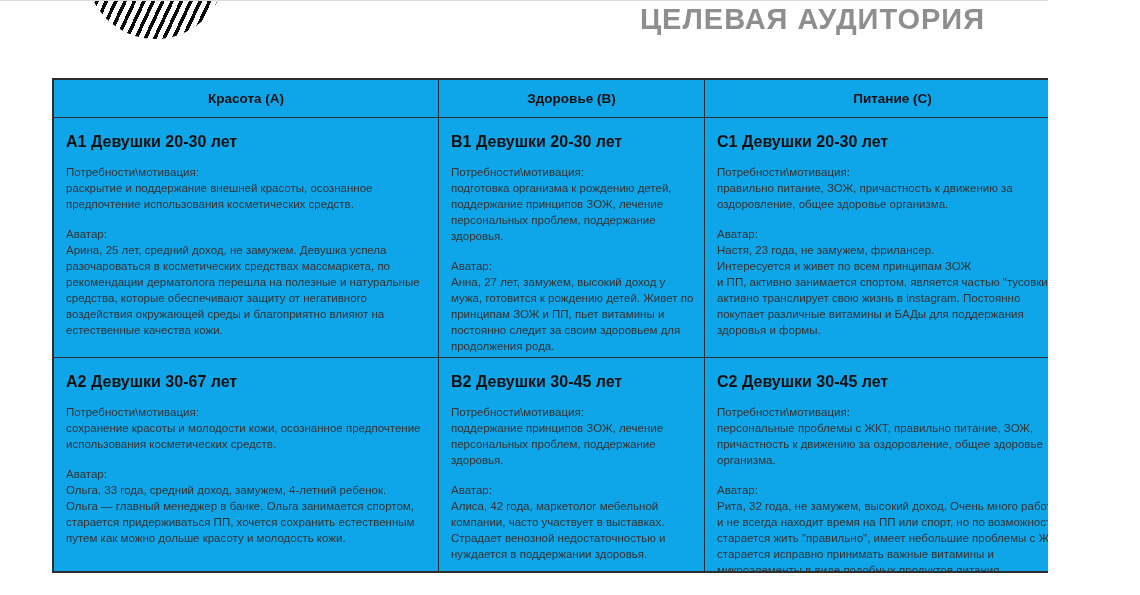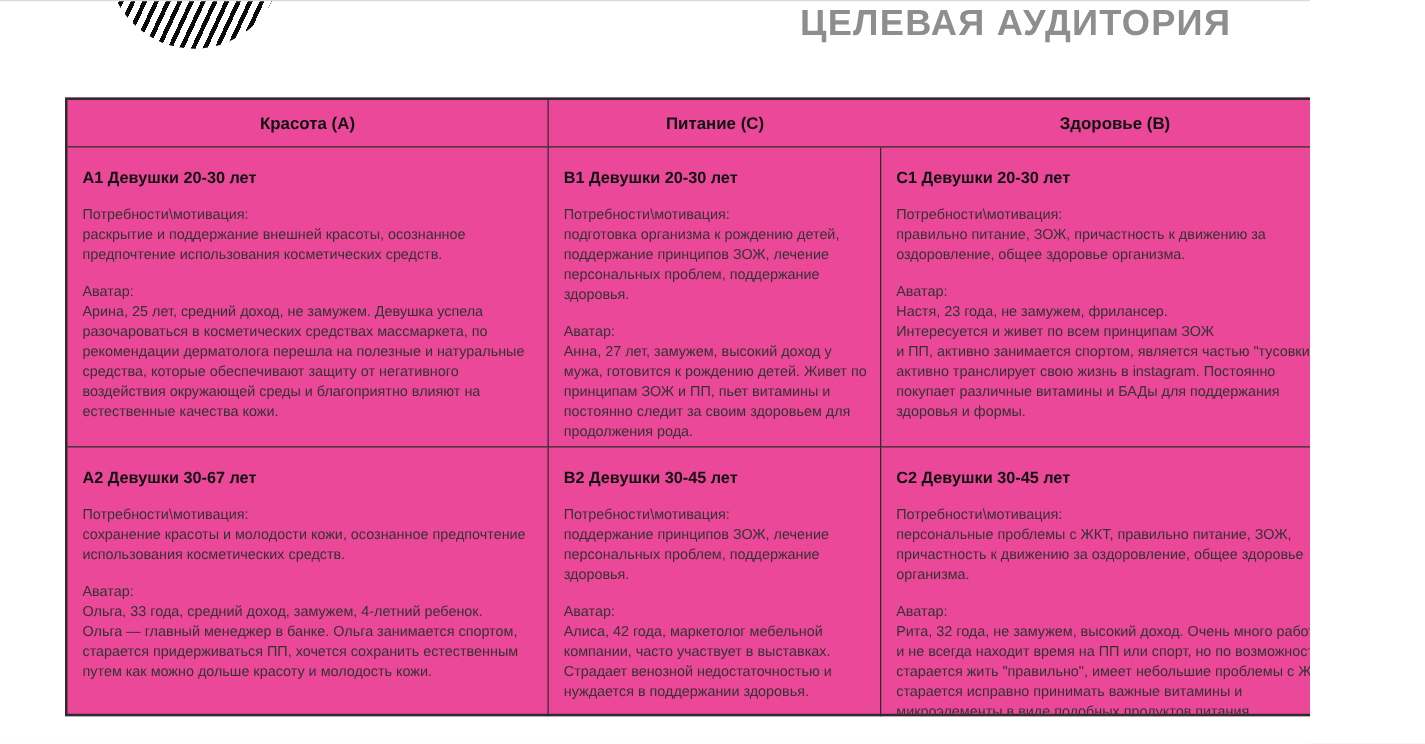--- a/index.html
+++ b/index.html
@@ -14,56 +14,56 @@
     background:repeating-linear-gradient(115deg,#0b0b0b 0 3.5px,#ffffff 3.5px 8.5px);
   }
   .title{
     position:absolute;top:2px;right:63px;margin:0;
     font-size:29px;font-weight:700;letter-spacing:1px;color:#8e8e8e;white-space:nowrap;
   }
   .caret{position:absolute;left:1078px;top:3px;width:6px;height:29px;background:#b5cbde;}
   .page-edge{position:absolute;left:1127px;top:0;width:2px;height:595px;background:#c9c9c9;}
 
   .ta-table{
-    position:absolute;left:52px;top:77px;width:1030px;height:495px;background:#ec4899;
+    position:absolute;left:52px;top:77px;width:1030px;height:495px;background:#0ea5e9;
     display:grid;grid-template-columns:385px 266px 1fr;grid-template-rows:38px 240px 215px;
     border:2px solid #2d2d2d;box-sizing:border-box;
   }
   .th{
     border-right:1px solid #2d2d2d;border-bottom:1px solid #2d2d2d;
     display:flex;align-items:center;justify-content:center;
     font-weight:700;font-size:13.5px;color:#111;
   }
   .td{
     border-right:1px solid #2d2d2d;border-bottom:1px solid #2d2d2d;
     padding:16px 10px 6px 12px;box-sizing:border-box;overflow:hidden;
     font-size:11.5px;line-height:16px;color:#333;
   }
   .last-col{border-right:none;}
   .last-row{border-bottom:none;}
-  .cell-title{font-weight:700;font-size:13px;color:#111;margin:0 0 14px 0;}
+  .cell-title{font-weight:700;font-size:16px;color:#111;margin:0 0 14px 0;}
   .block{margin:0 0 14px 0;}
   .pre{white-space:pre-line;}
 </style>
 </head>
 <body>
 
 <div class="page">
 
   <div class="logo"></div>
 
   <h1 class="title">ЦЕЛЕВАЯ АУДИТОРИЯ</h1>
   <div class="caret"></div>
   <div class="page-edge"></div>
 
   <div class="ta-table">
 
     <div class="th">Красота (А)</div>
+    <div class="th">Здоровье (В)</div>
     <div class="th last-col">Питание (С)</div>
-    <div class="th">Здоровье (В)</div>
 
     <div class="td">
       <div class="cell-title">А1 Девушки 20-30 лет</div>
       <div class="block">
         <div>Потребности\мотивация:</div>
         <div class="pre">раскрытие и поддержание внешней красоты, осознанное предпочтение использования  косметических средств.</div>
       </div>
       <div class="block">
         <div>Аватар:</div>
         <div class="pre">Арина, 25 лет, средний доход, не замужем. Девушка успела разочароваться в косметических средствах массмаркета, по рекомендации дерматолога перешла на полезные и натуральные средства, которые обеспечивают защиту от негативного воздействия окружающей среды и благоприятно влияют на естественные качества кожи.</div>

